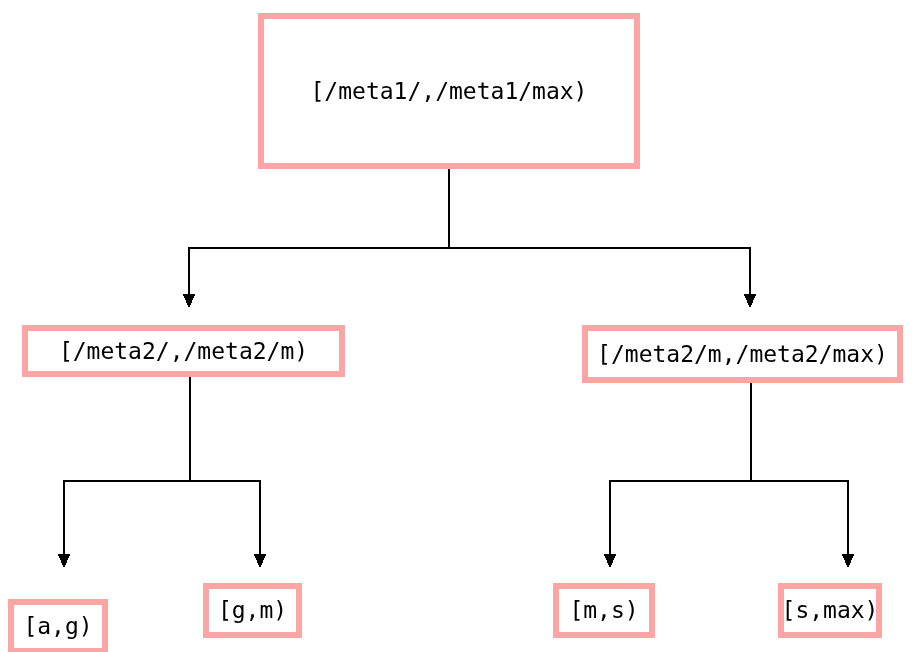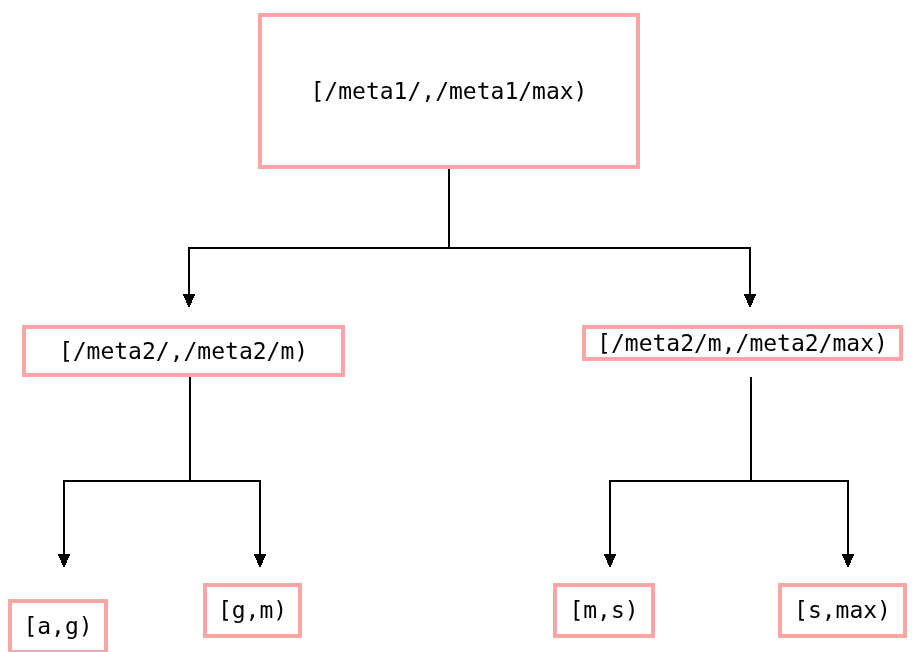--- a/index.html
+++ b/index.html
@@ -19,40 +19,40 @@
     position: absolute;
     left: 0;
     top: 0;
     width: 912px;
     height: 652px;
     pointer-events: none;
   }
   .node {
     position: absolute;
     box-sizing: border-box;
-    border: 4px solid #fca5a5;
+    border: 6px solid #fca5a5;
     background: #ffffff;
     display: flex;
     align-items: center;
     justify-content: center;
   }
   .node-label {
     color: #000000;
     font-size: 23px;
     line-height: 1;
     white-space: pre;
   }
   
   .node-root       { left: 258px; top: 13px;  width: 382px; height: 156px; }
   .node-left       { left: 22px;  top: 325px; width: 323px; height: 52px; text-align: right; }
-  .node-right      { left: 582px; top: 325px; width: 321px; height: 36px; }
+  .node-right      { left: 582px; top: 325px; width: 321px; height: 58px; }
   .node-leaf-ag    { left: 8px;   top: 583px; width: 100px; height: 55px; margin-top: 16px; }
   .node-leaf-gm    { left: 203px; top: 583px; width: 99px;  height: 55px; }
   .node-leaf-ms    { left: 553px; top: 583px; width: 102px; height: 55px; }
-  .node-leaf-smax  { left: 778px; top: 583px; width: 129px; height: 55px; }
+  .node-leaf-smax  { left: 778px; top: 583px; width: 104px; height: 55px; }
 
   .connectors line    { stroke: #000000; stroke-width: 2; }
   .connectors polygon { fill: #000000; }
 </style>
 </head>
 <body>
 
 <div class="canvas">
 
   <svg class="connectors" width="912" height="652" viewBox="0 0 912 652" shape-rendering="crispEdges">

